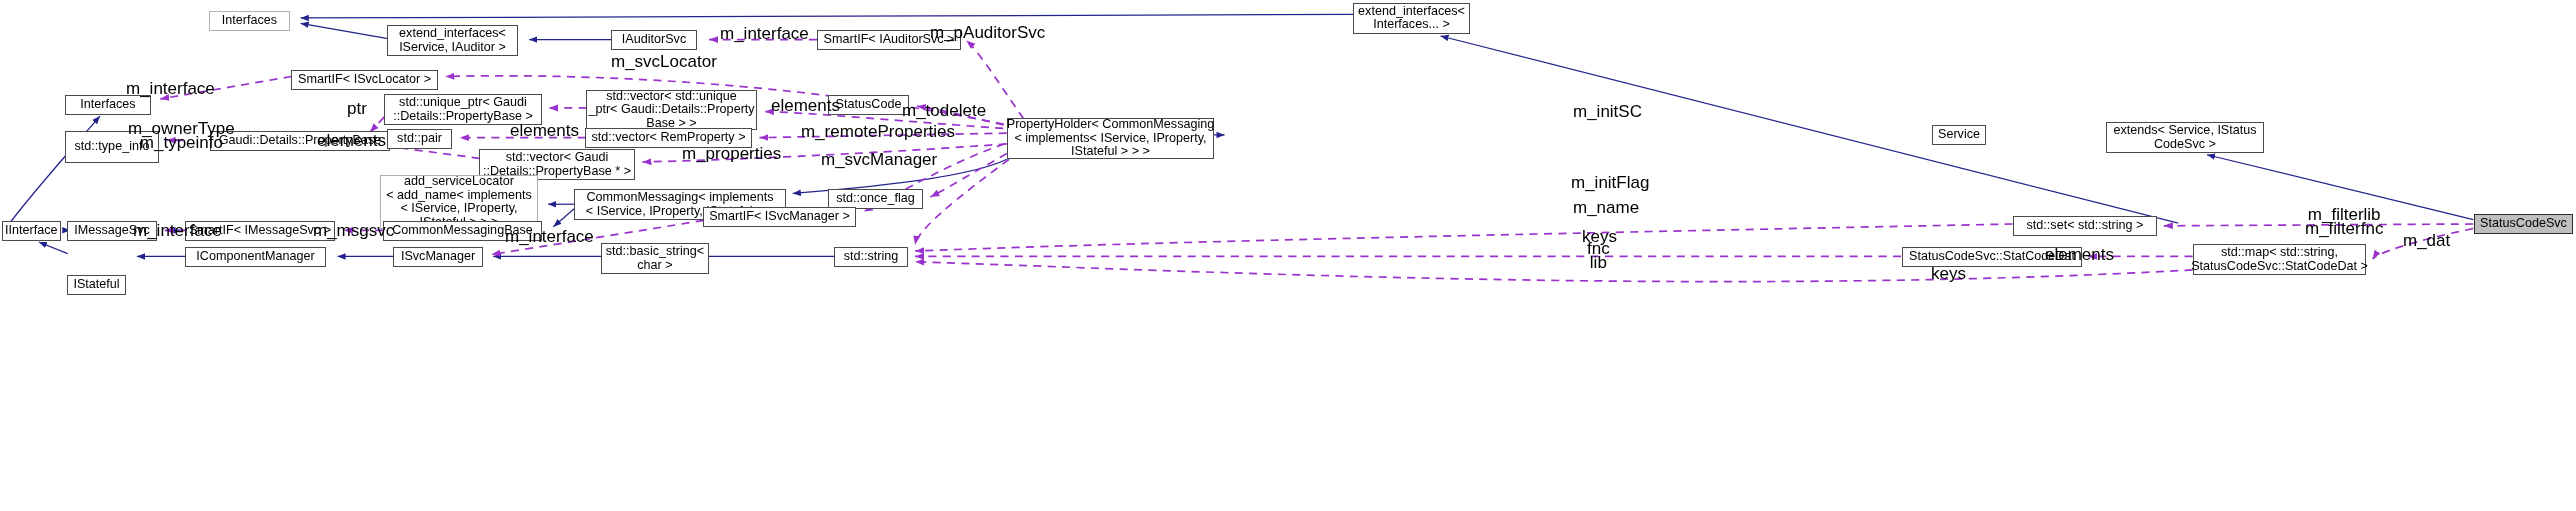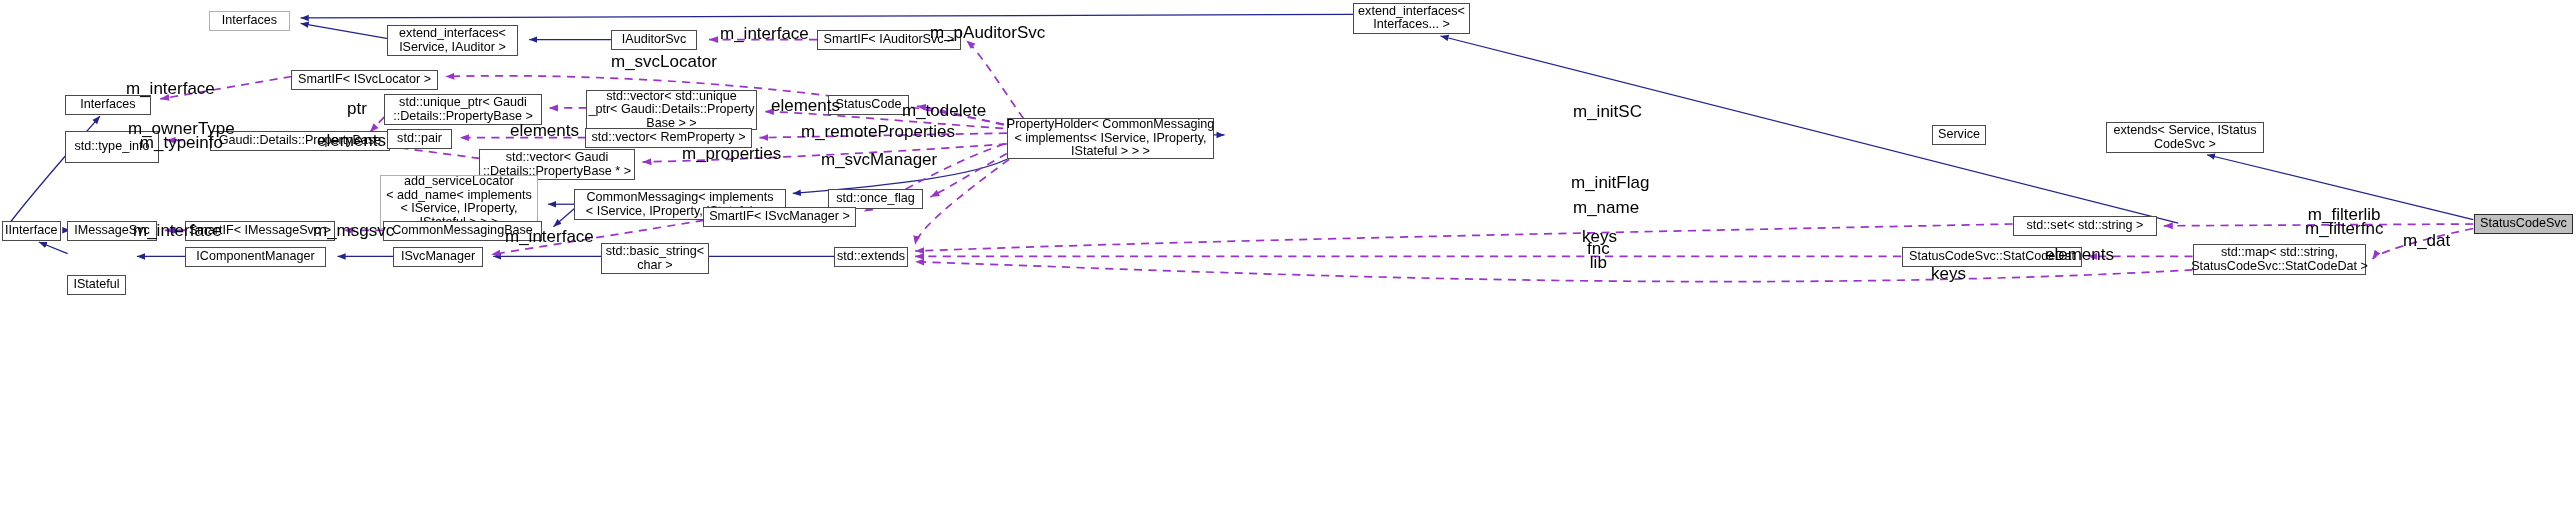--- a/index.html
+++ b/index.html
@@ -199,21 +199,21 @@
   <div class="node thick" style="left:67px;top:221px;width:90px;height:20px;">IMessageSvc</div>
   <div class="node thick" style="left:185px;top:221px;width:150px;height:20px;">SmartIF&lt; IMessageSvc &gt;</div>
   <div class="node thick" style="left:383px;top:221px;width:159px;height:20px;">CommonMessagingBase</div>
   <div class="node thick" style="left:2013px;top:216px;width:144px;height:20px;">std::set&lt; std::string &gt;</div>
   <div class="node current" style="left:2474px;top:214px;width:99px;height:20px;">StatusCodeSvc</div>
   <div class="node thick" style="left:67px;top:247px;width:59px;height:20px;margin-top:28px;">IStateful</div>
   <div class="node thick" style="left:185px;top:247px;width:141px;height:20px;">IComponentManager</div>
   <div class="node thick" style="left:393px;top:247px;width:90px;height:20px;">ISvcManager</div>
   <div class="node thick" style="left:601px;top:243px;width:108px;height:31px;">std::basic_string&lt;
 char &gt;</div>
-  <div class="node thick" style="left:834px;top:247px;width:74px;height:20px;">std::extends</div>
+  <div class="node thick" style="left:834px;top:247px;width:74px;height:20px;">std::string</div>
   <div class="node thick" style="left:1902px;top:247px;width:180px;height:20px;">StatusCodeSvc::StatCodeDat</div>
   <div class="node thick" style="left:2193px;top:244px;width:173px;height:31px;">std::map&lt; std::string,
 StatusCodeSvc::StatCodeDat &gt;</div>
 
   <div class="edge-label" style="left:720px;top:27px;">m_interface</div>
   <div class="edge-label" style="left:930px;top:26px;">m_pAuditorSvc</div>
   <div class="edge-label" style="left:611px;top:55px;">m_svcLocator</div>
   <div class="edge-label" style="left:126px;top:82px;">m_interface</div>
   <div class="edge-label" style="left:347px;top:102px;">ptr</div>
   <div class="edge-label" style="left:771px;top:99px;">elements</div>

